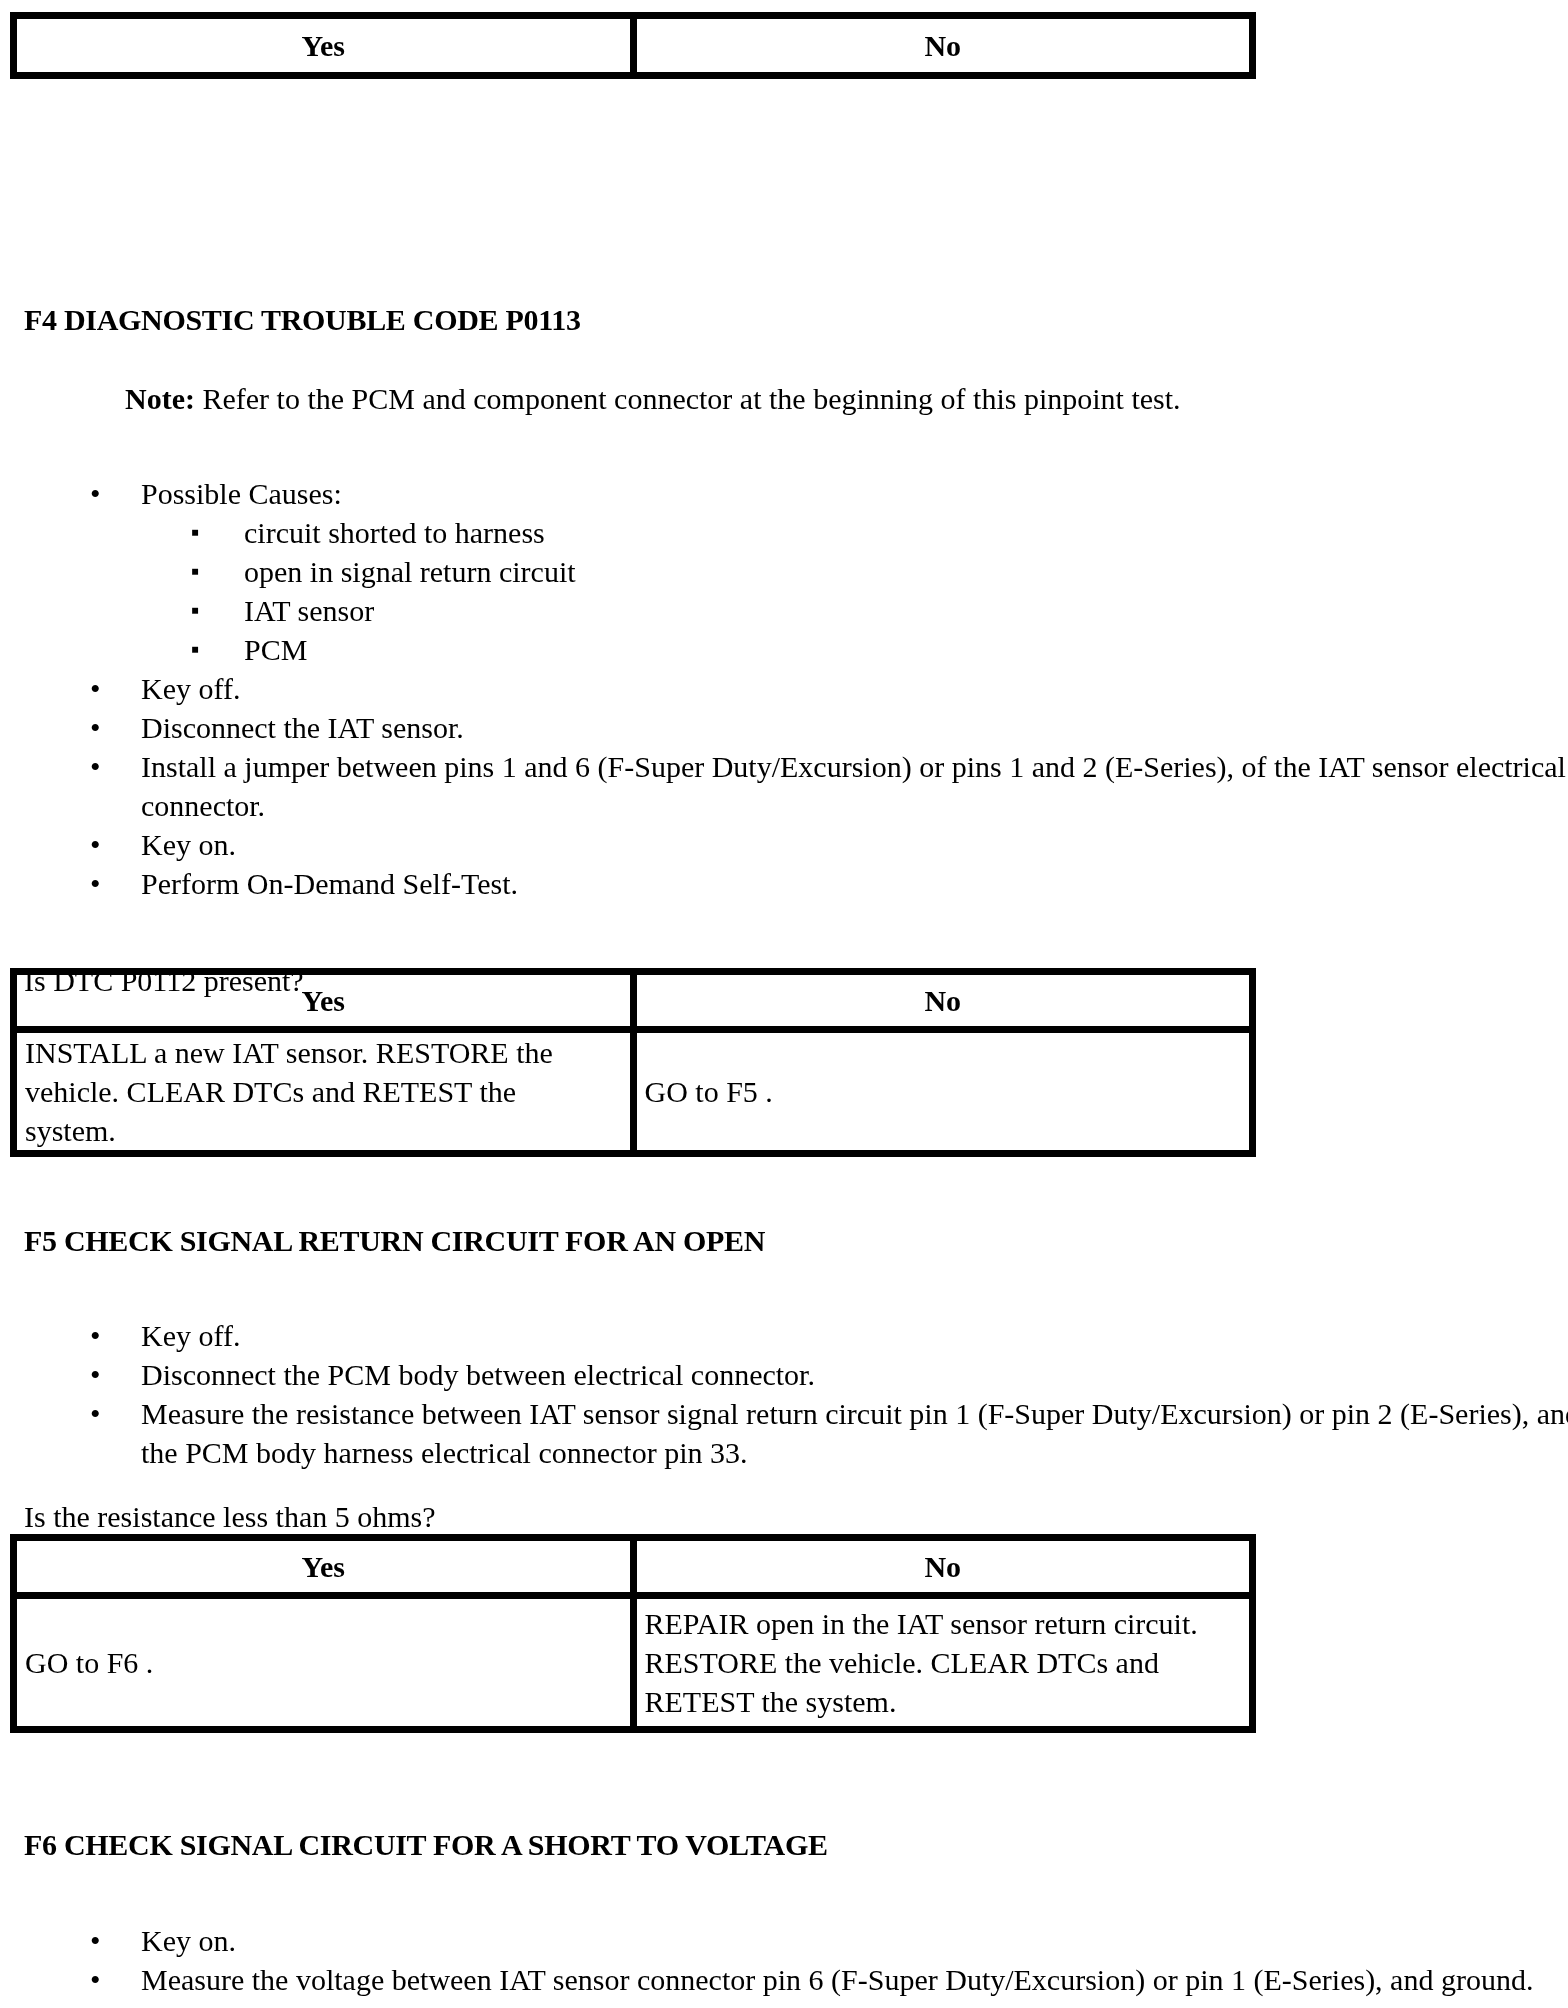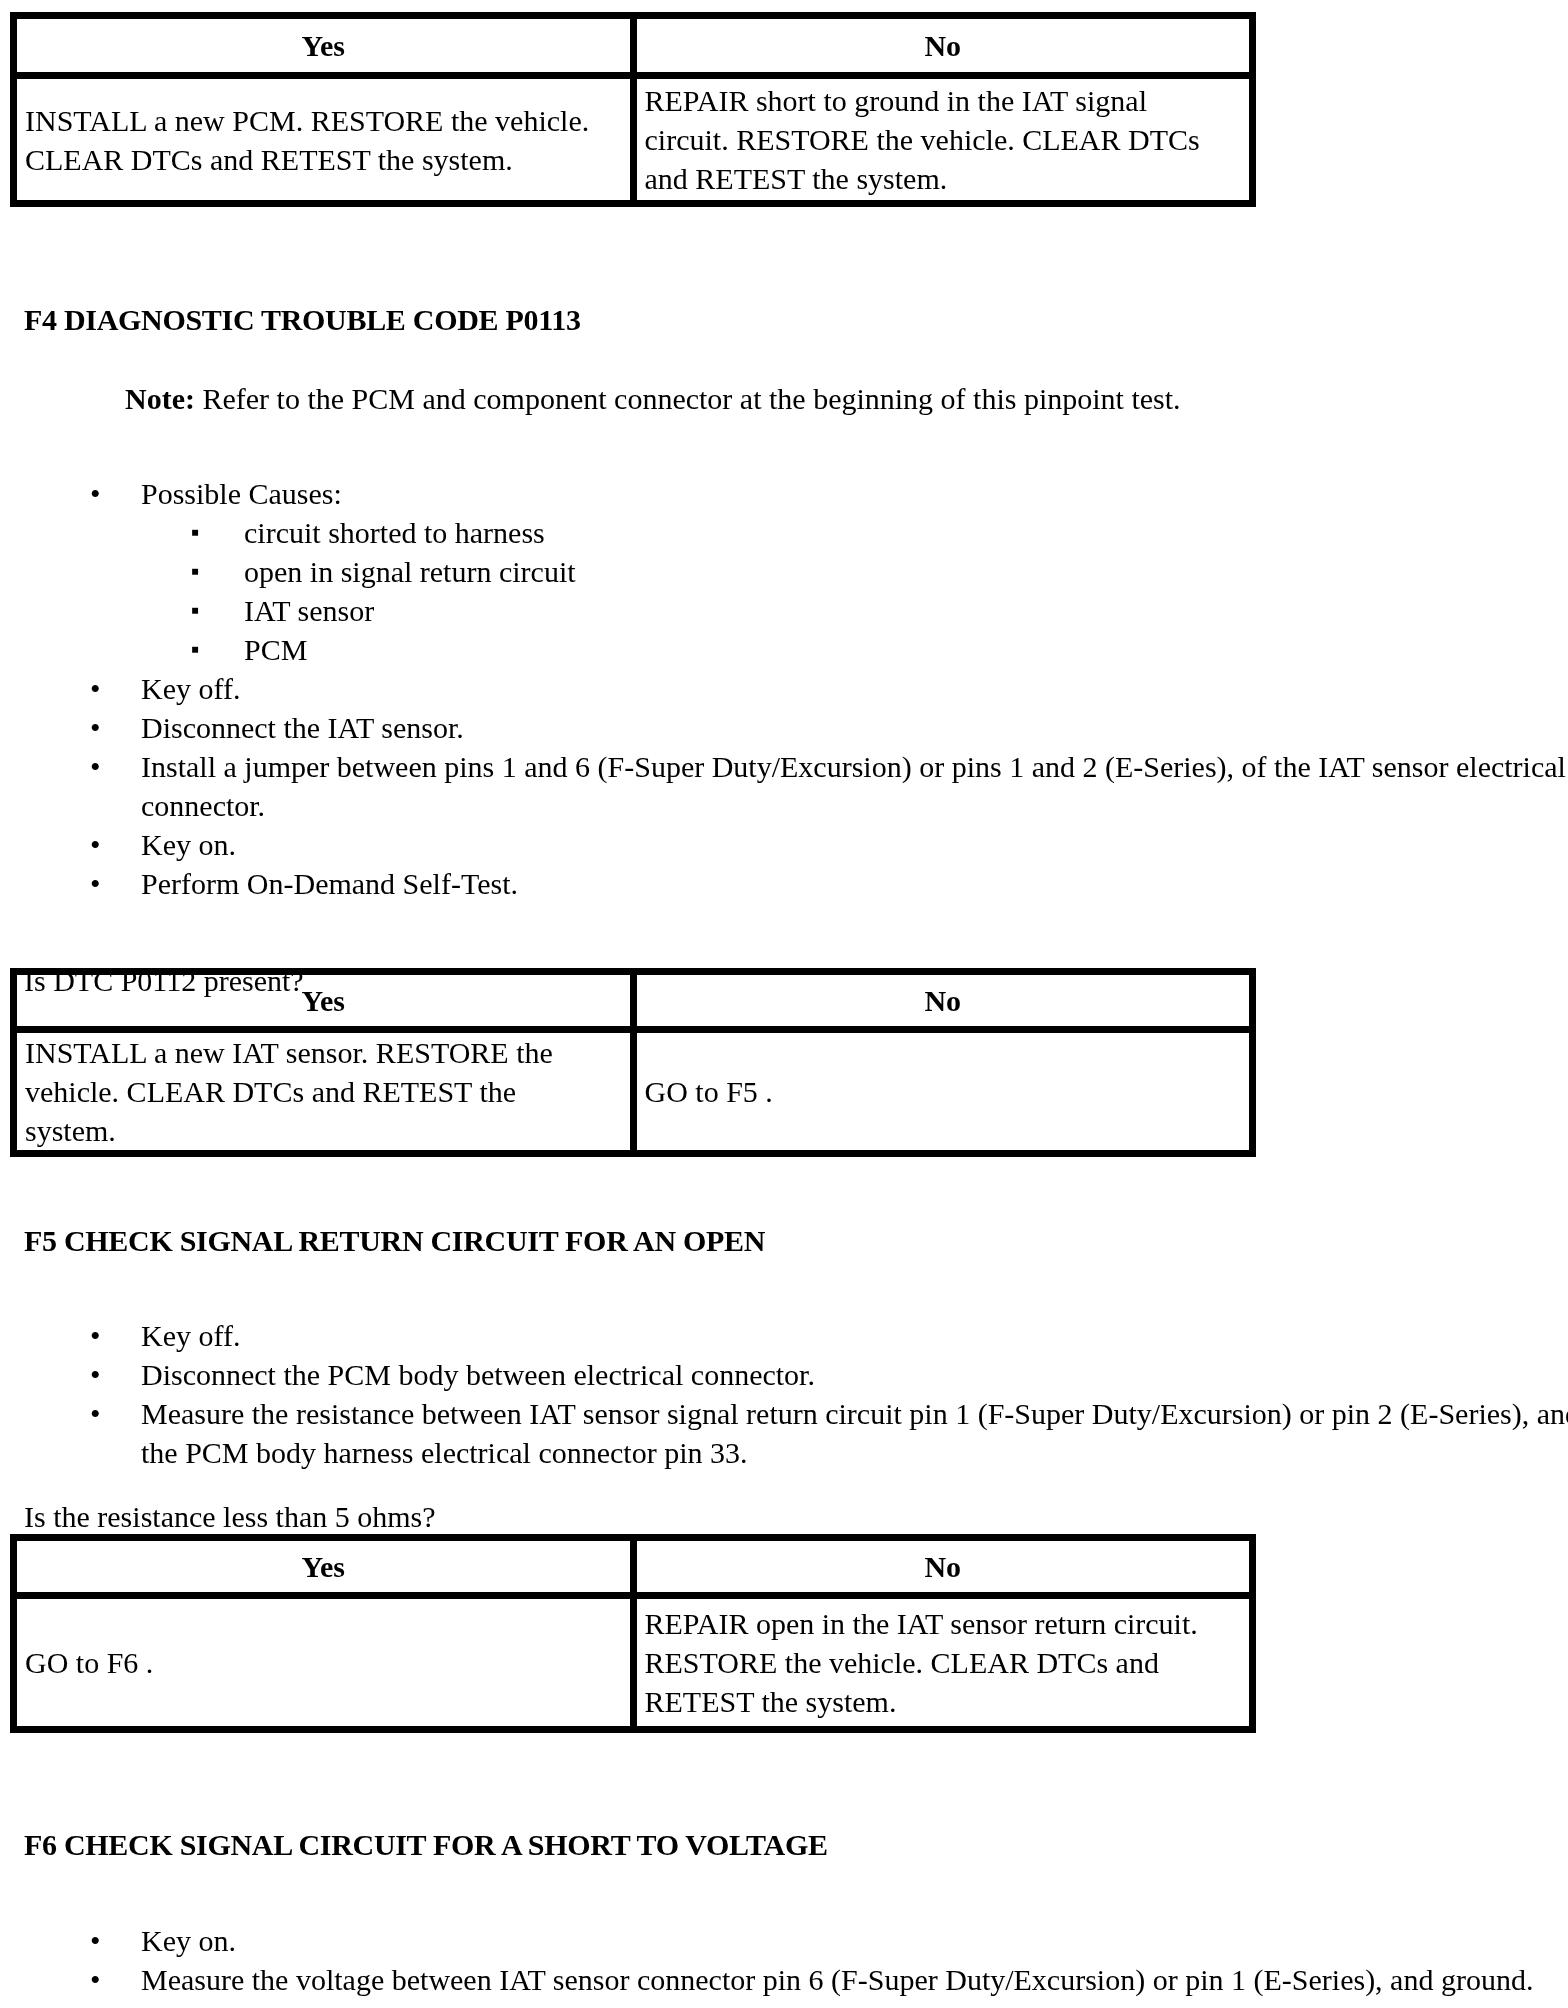--- a/index.html
+++ b/index.html
@@ -26,24 +26,20 @@
 
 <table class="yn" style="top:12px;">
   <colgroup>
       <col style="width:50%">
       <col style="width:50%">
     </colgroup>
   <tbody>
       <tr style="height:60px;">
     <th>Yes</th>
     <th>No</th>
-  </tr>
-  <tr style="height:128px;">
-    <td style="padding-right:40px;">INSTALL a new PCM. RESTORE the vehicle. CLEAR DTCs and RETEST the system.</td>
-    <td style="padding-right:20px;">REPAIR short to ground in the IAT signal circuit. RESTORE the vehicle. CLEAR DTCs and RETEST the system.</td>
   </tr>
 </tbody>
   </table>
 
 <div class="abs heading" style="top:300px;">F4 DIAGNOSTIC TROUBLE CODE P0113</div>
 <div class="abs note" style="top:379px;"><b>Note:</b><span> Refer to the PCM and component connector at the beginning of this pinpoint test.</span></div>
 
 <ul class="bl" style="top:458px;">
   <li>
     <span>Possible Causes:</span>

